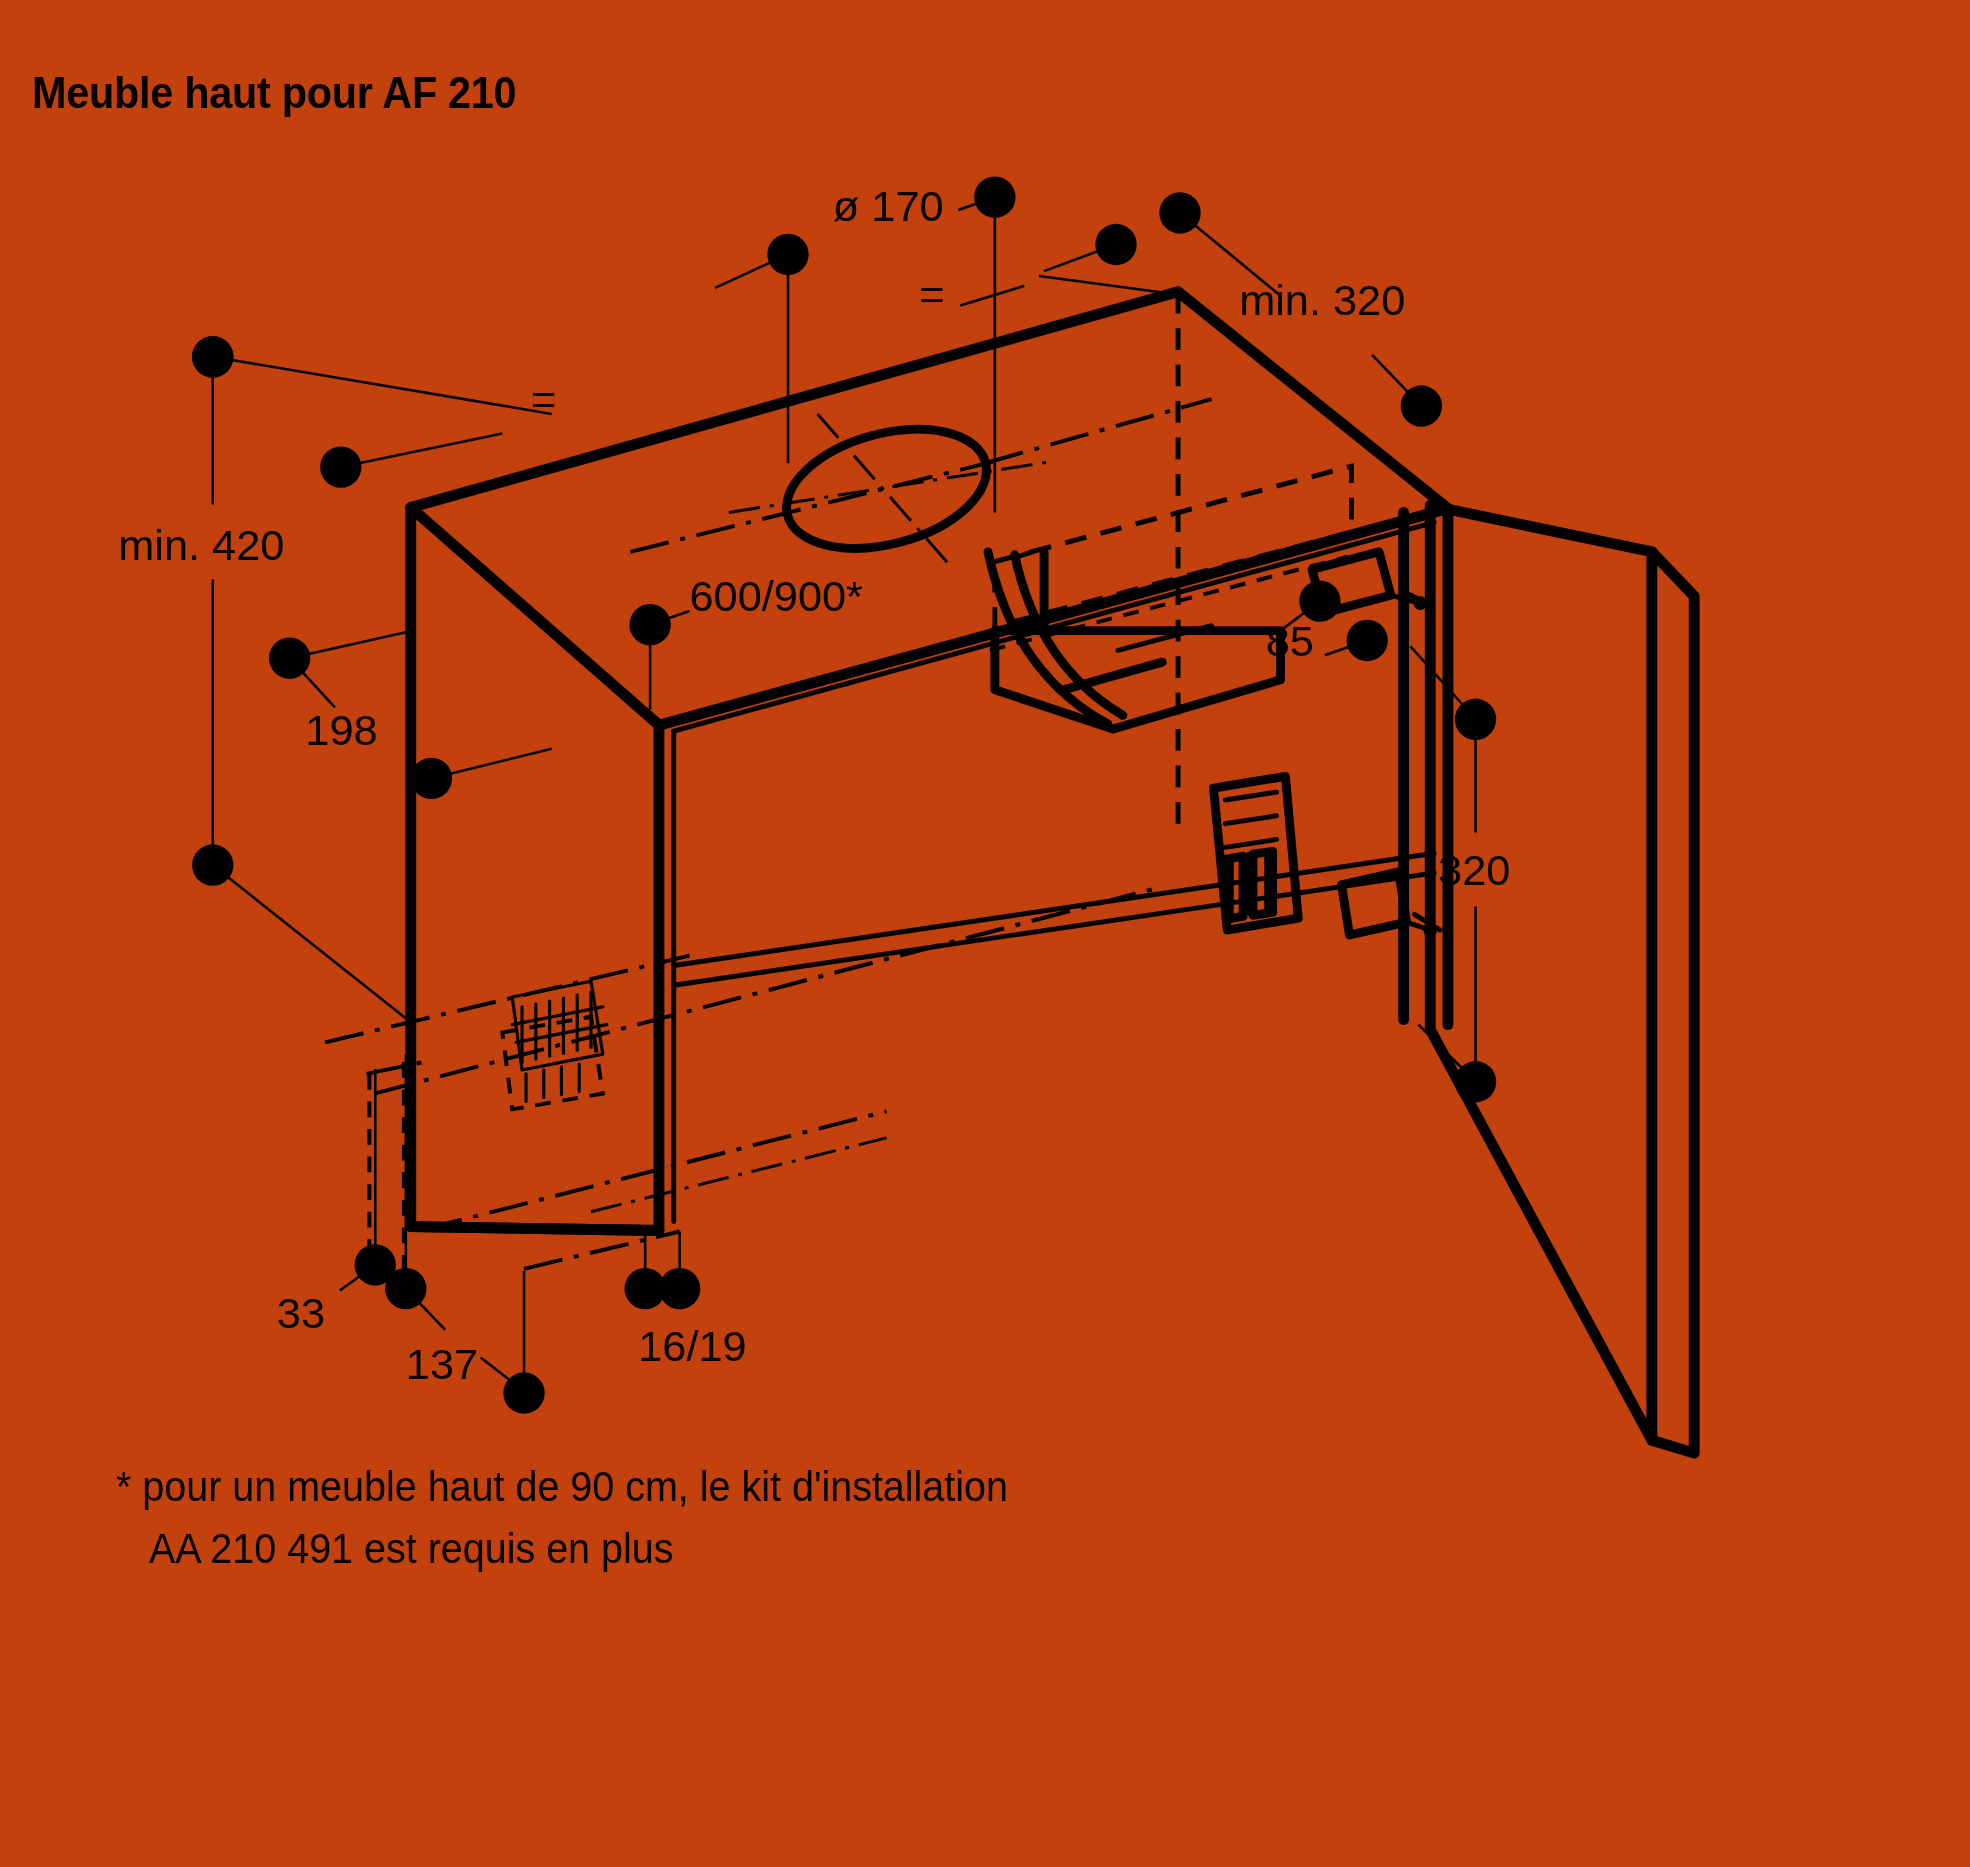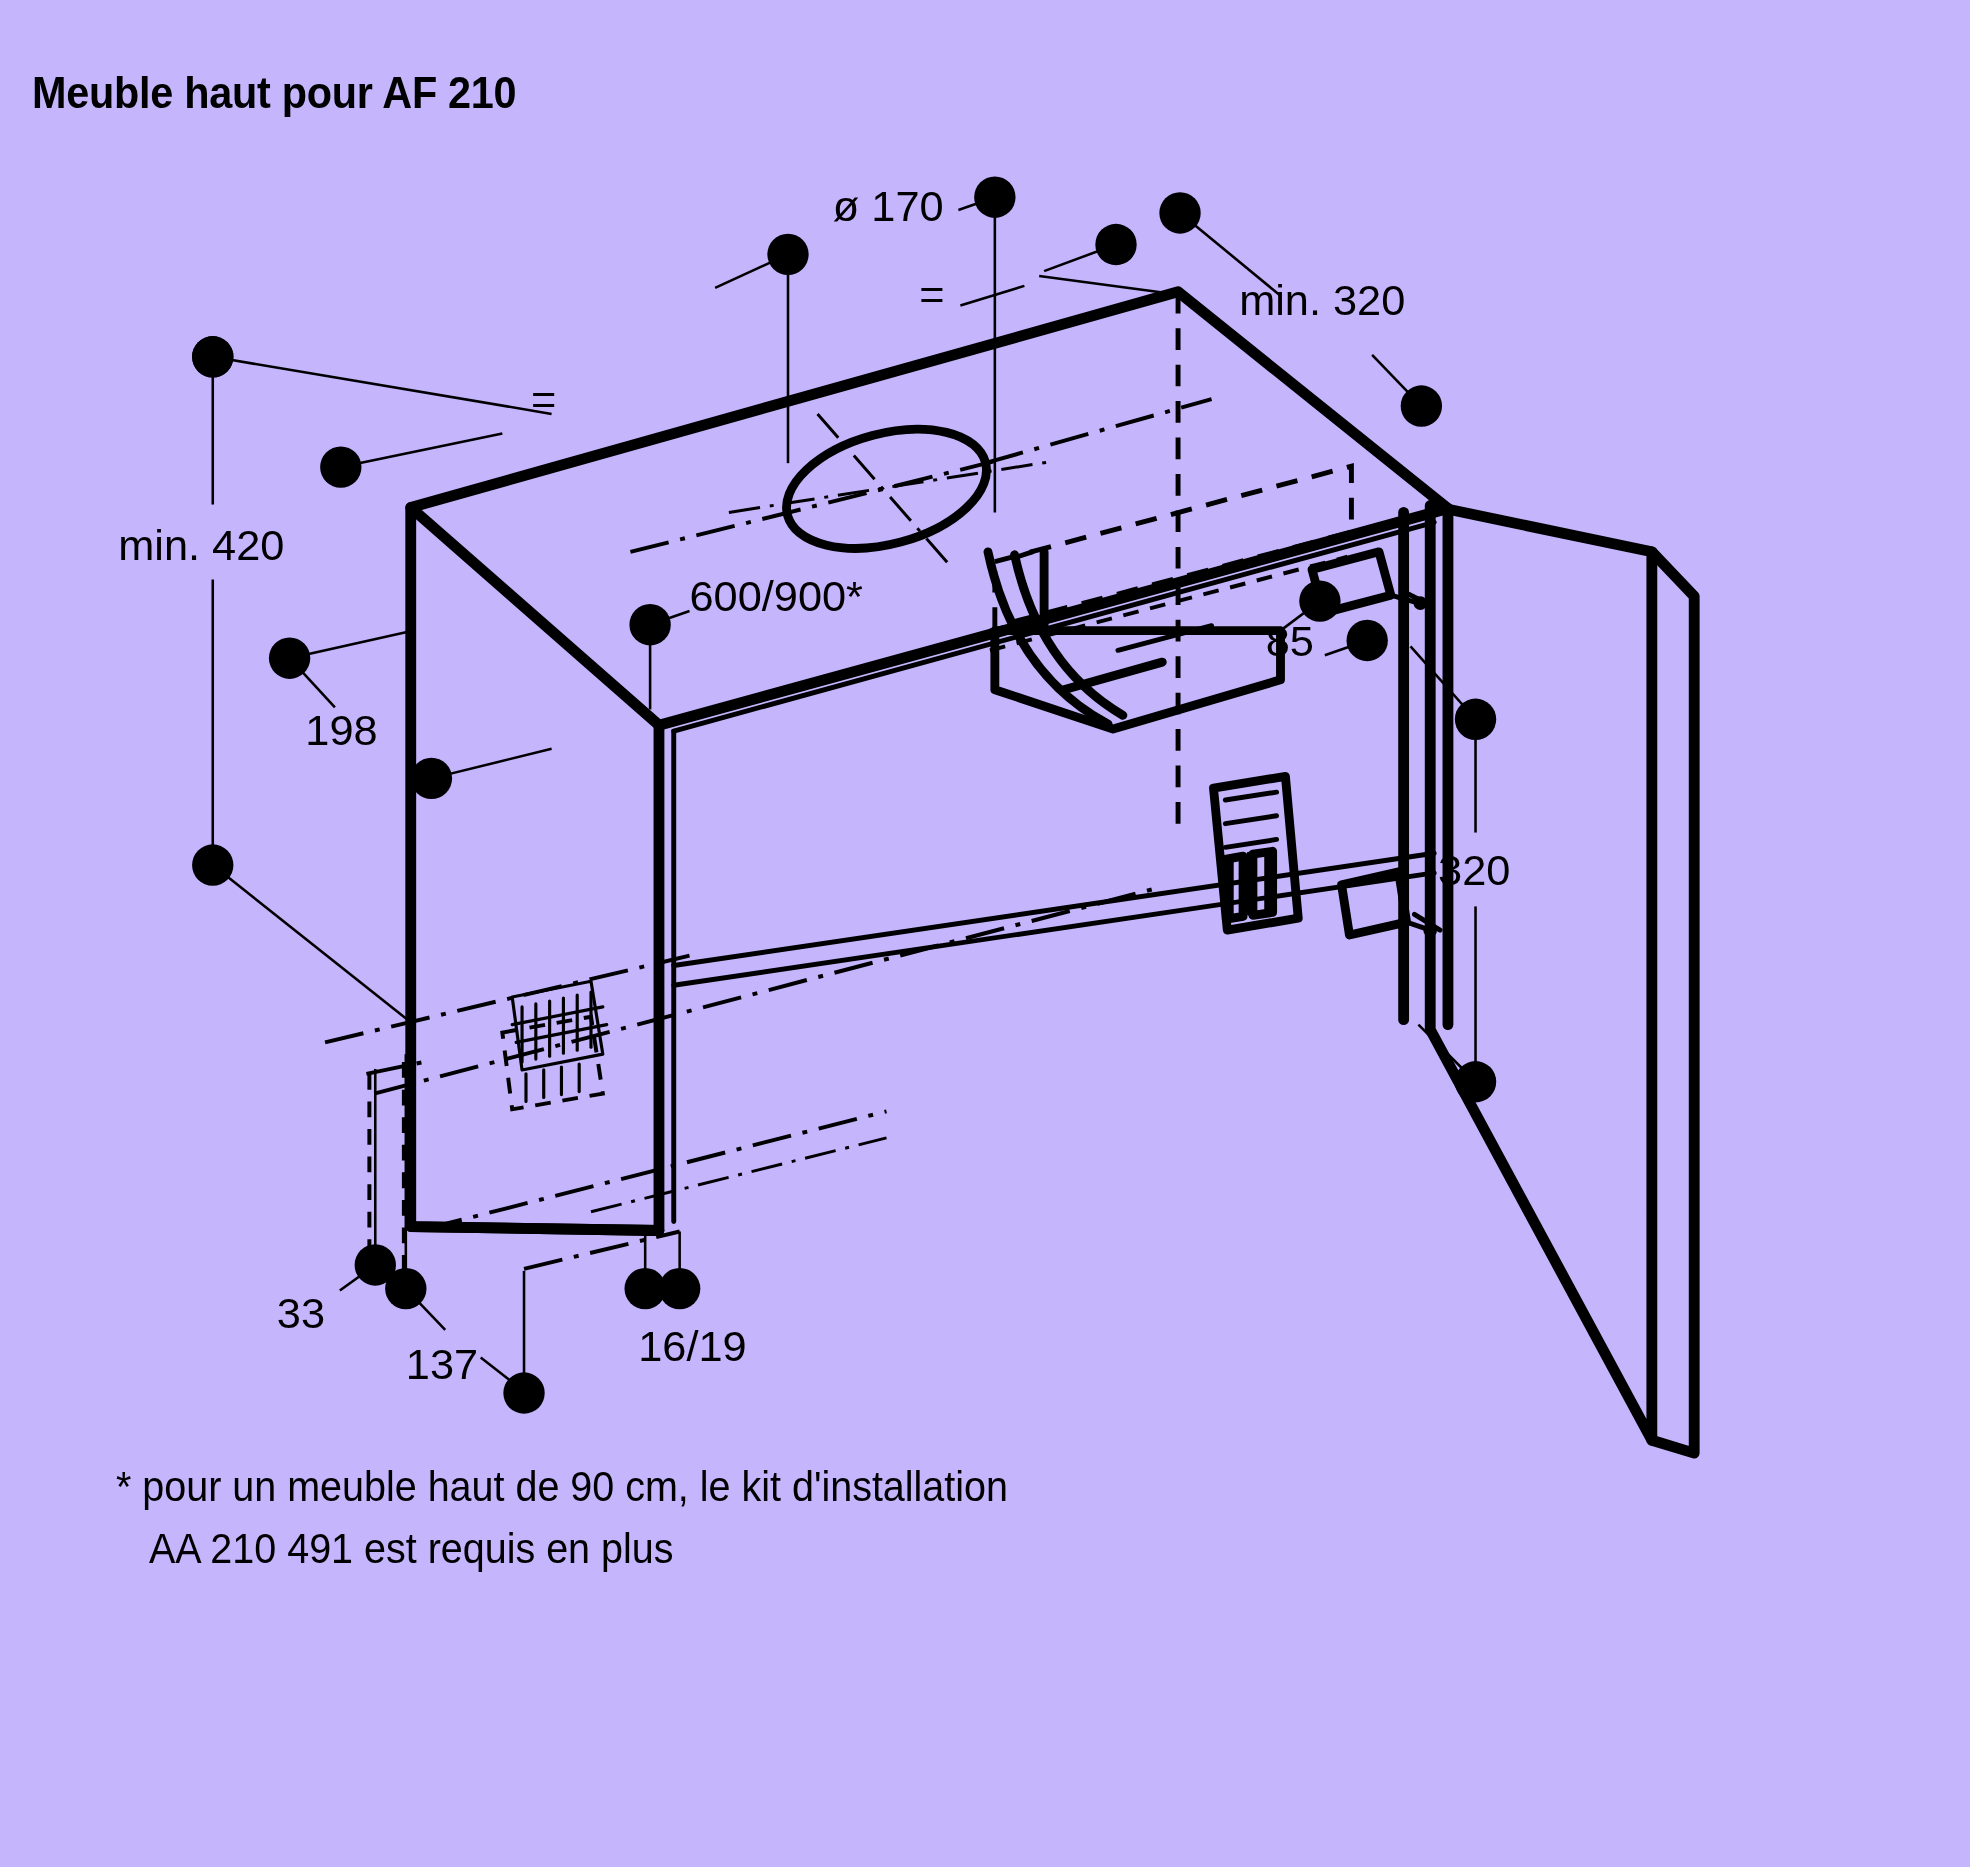--- a/index.html
+++ b/index.html
@@ -12,21 +12,21 @@
     height: 1868px;
     font-family: "Liberation Sans", sans-serif;
     color: #000000;
     position: relative;
     overflow: hidden;
   }
   #page {
     position: relative;
     width: 1970px;
     height: 1868px;
-    background: #c4b5fd;
+    background: #c2410c;
   }
   .page-title {
     position: absolute;
     left: 31.5px;
     top: 67px;
     font-size: 45px;
     font-weight: bold;
     letter-spacing: -0.3px;
     font-family: "Liberation Sans", sans-serif;
     white-space: nowrap;

